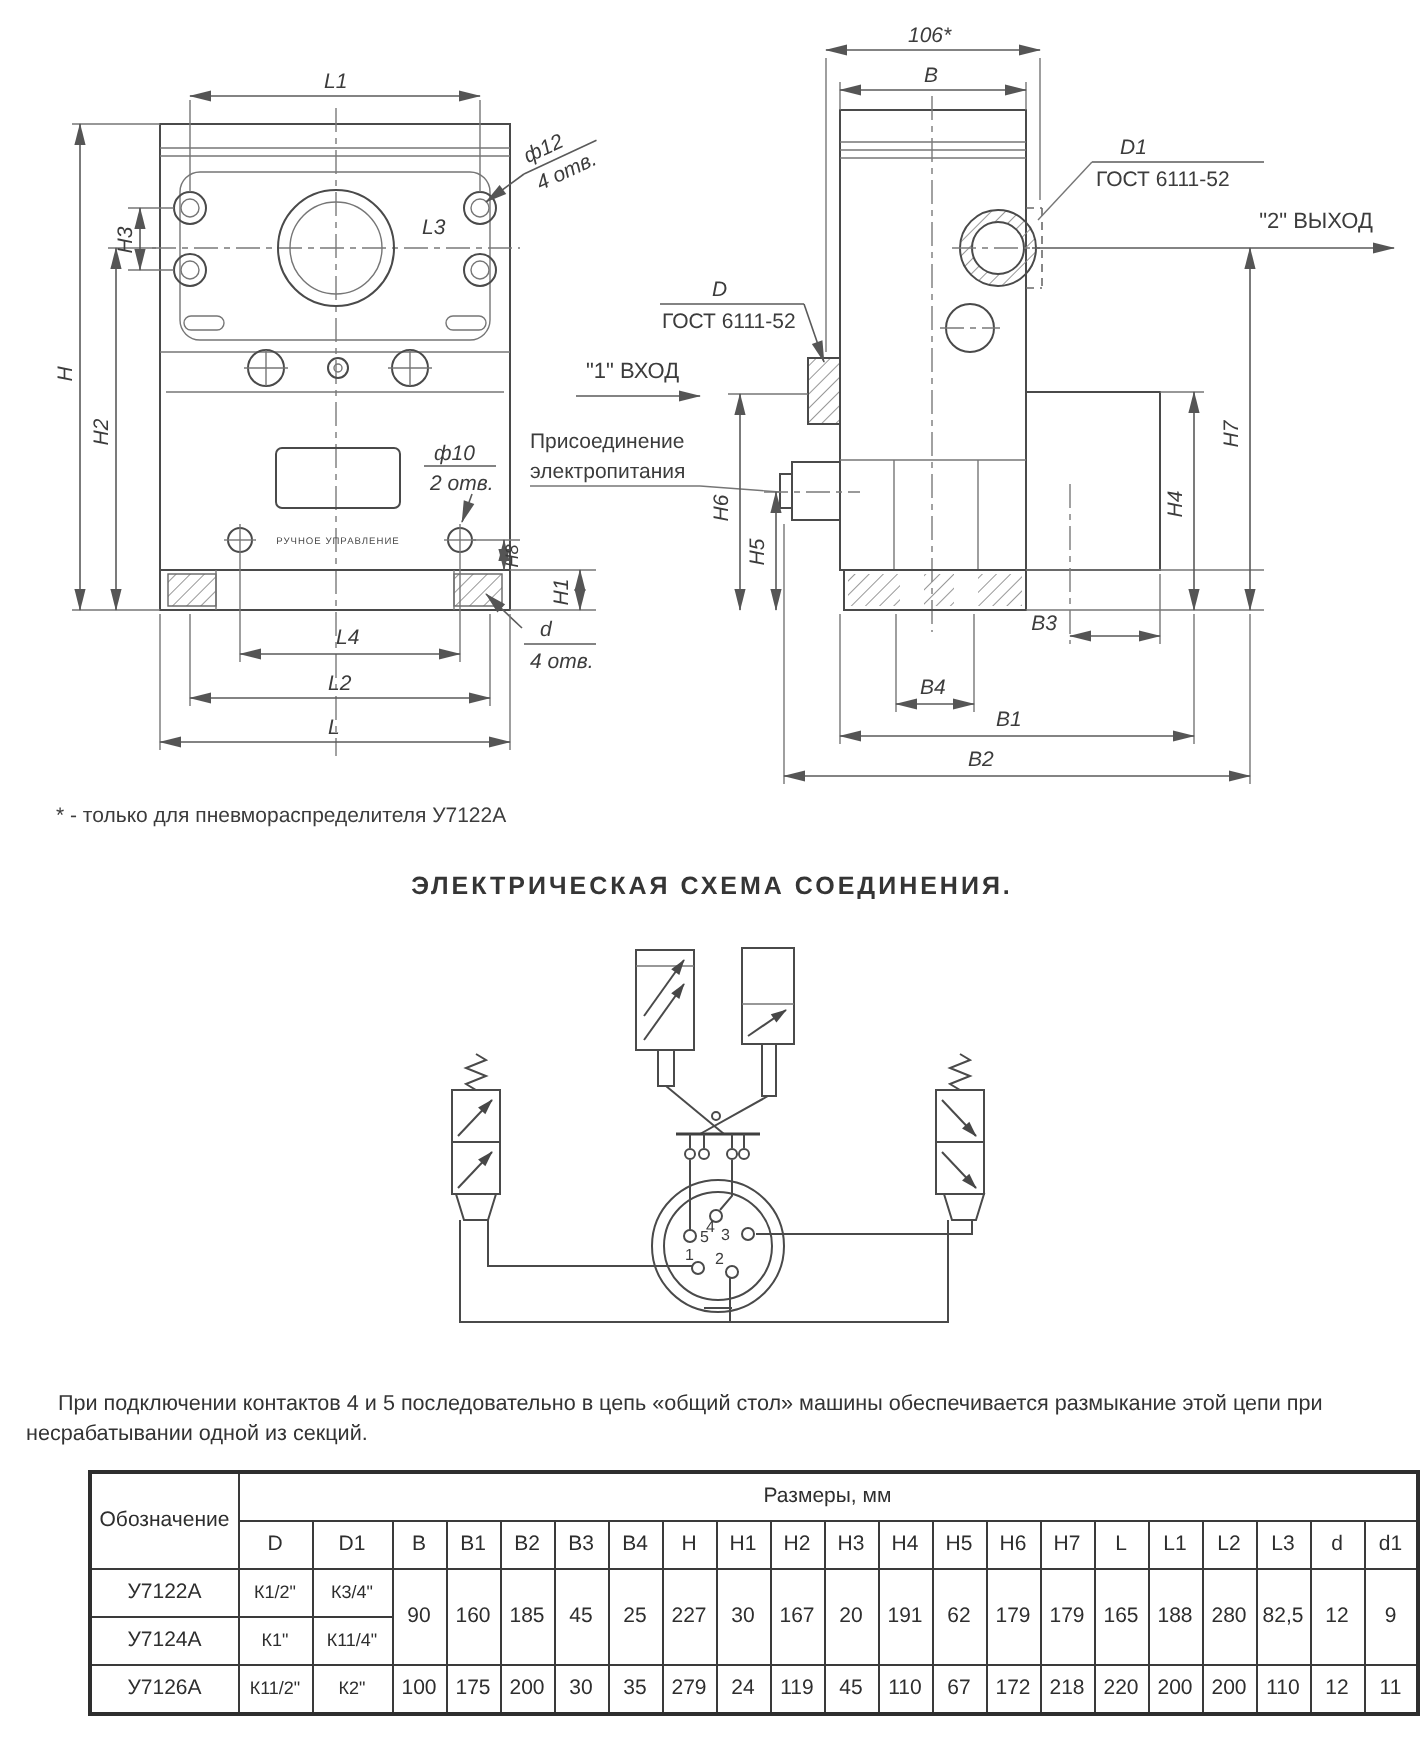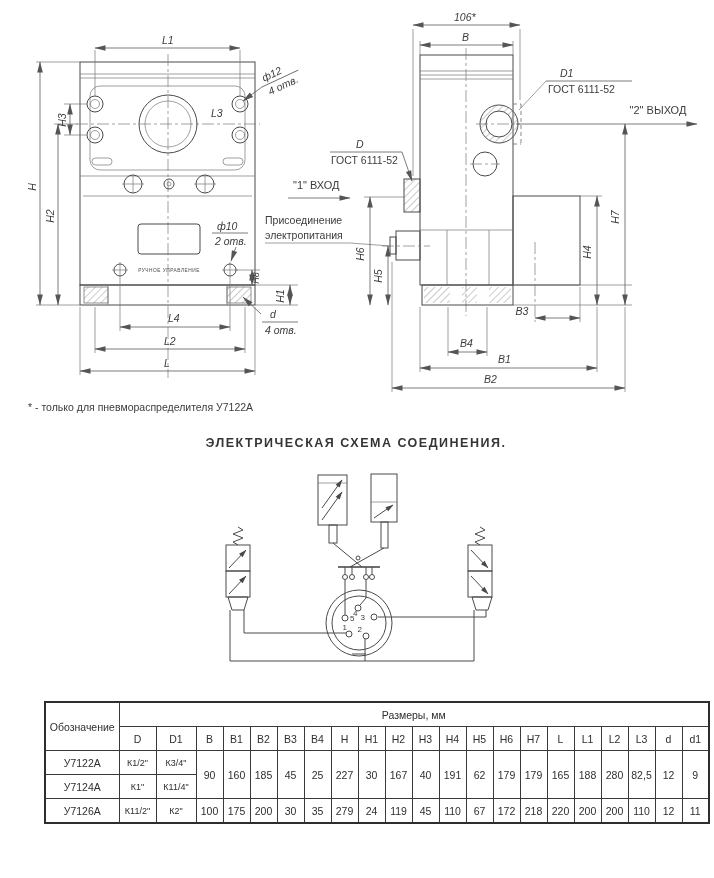--- a/index.html
+++ b/index.html
@@ -307,20 +307,21 @@
       <polygon class="ln" points="472,597 492,597 488,610 476,610"></polygon>
     </g>
 
     <polyline class="wire" points="244,610 244,633 346,633"></polyline>
     <polyline class="wire" points="230,610 230,661 474,661 474,610"></polyline>
     <polyline class="wire" points="365,661 365,639"></polyline>
     <polyline class="wire" points="486,610 486,617 378,617"></polyline>
   </g>
 </svg>
 
+<div class="note">При подключении контактов 4 и 5 последовательно в цепь «общий стол» машины обеспечивается размыкание этой цепи при несрабатывании одной из секций.</div>
 
 <table class="dims">
   <colgroup>
     <col style="width:74px">
         <col style="width:37px">
         <col style="width:40px">
     <col style="width:27px">
         <col style="width:27px">
         <col style="width:27px">
         <col style="width:27px">
@@ -373,21 +374,21 @@
     <td class="dcol">К1/2"</td>
     <td class="dcol">К3/4"</td>
     <td rowspan="2">90</td>
           <td rowspan="2">160</td>
     <td rowspan="2">185</td>
           <td rowspan="2">45</td>
     <td rowspan="2">25</td>
           <td rowspan="2">227</td>
     <td rowspan="2">30</td>
           <td rowspan="2">167</td>
-    <td rowspan="2">40</td>
+    <td rowspan="2">20</td>
           <td rowspan="2">191</td>
     <td rowspan="2">62</td>
           <td rowspan="2">179</td>
     <td rowspan="2">179</td>
           <td rowspan="2">165</td>
     <td rowspan="2">188</td>
           <td rowspan="2">280</td>
     <td rowspan="2">82,5</td>
           <td rowspan="2">12</td>
     <td rowspan="2">9</td>

